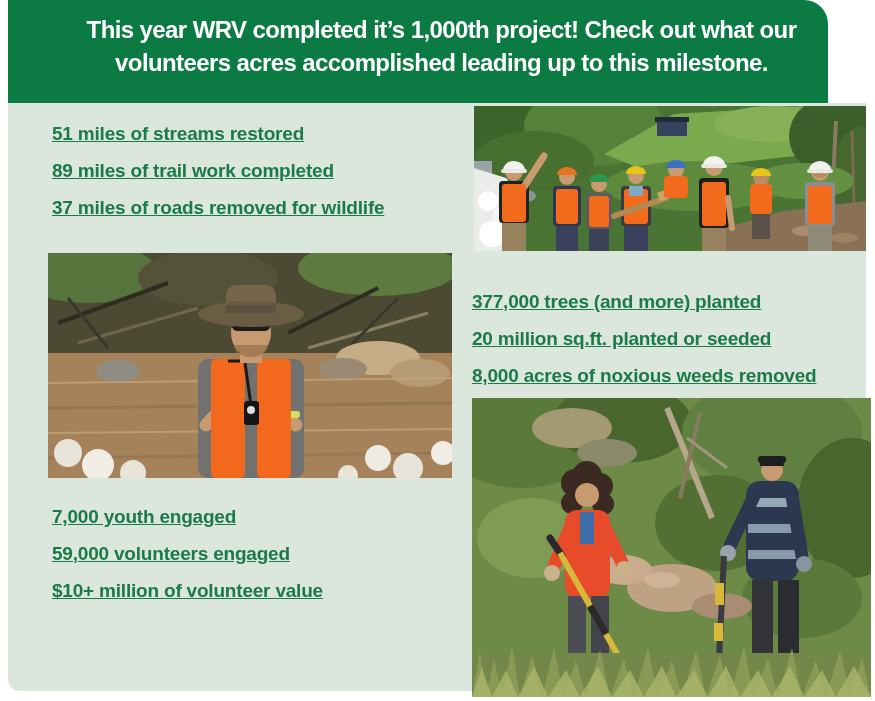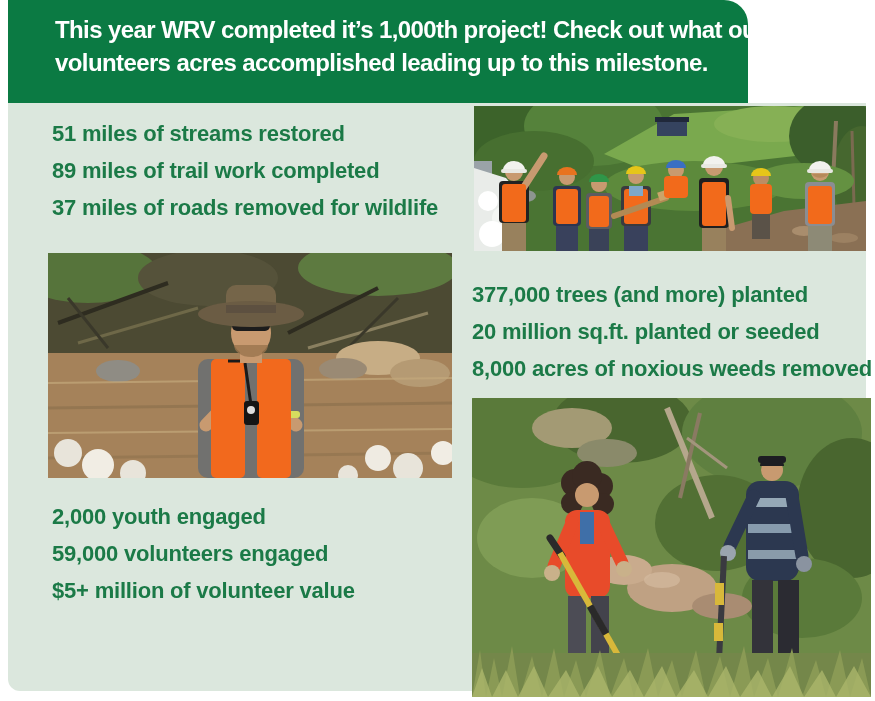--- a/index.html
+++ b/index.html
@@ -5,32 +5,33 @@
   html,body{margin:0;padding:0;background:#ffffff;}
   .page{
     position:relative;width:875px;height:701px;background:#ffffff;overflow:hidden;
     font-family:"Liberation Sans",sans-serif;
   }
   .content-bg{
     position:absolute;left:8px;top:103px;width:858px;height:588px;
     background:#dbe7dd;border-bottom-left-radius:12px;
   }
   .banner{
-    position:absolute;left:8px;top:0;width:740px;height:103px;
+    position:absolute;left:8px;top:0;width:820px;height:103px;
     background:#0b7a43;border-top-right-radius:24px;
     color:#ffffff;font-weight:bold;
-    padding:13px 0 13px 47px;box-sizing:border-box;
+    padding:13px 0 13px 47px;box-sizing:border-box;text-align:center;
   }
   .banner .line{
     font-size:24px;line-height:33px;letter-spacing:-0.6px;white-space:nowrap;
   }
   .stats{position:absolute;color:#1b7a47;font-weight:bold;}
   .stat-line{
-    font-size:22px;line-height:19px;margin-bottom:18px;white-space:nowrap;
+    font-size:19px;line-height:19px;margin-bottom:18px;white-space:nowrap;
     letter-spacing:-0.2px;
+    text-decoration:underline;
   }
   .photo{position:absolute;margin:0;padding:0;line-height:0;}
   .photo svg{display:block;}
 </style>
 </head>
 <body>
 
 <div class="page">
 
   <div class="content-bg"></div>
@@ -247,25 +248,25 @@
       </g>
     </svg>
   </figure>
 
   <div class="stats" style="left:52px;top:124px;">
     <div class="stat-line">51 miles of streams restored</div>
     <div class="stat-line">89 miles of trail work completed</div>
     <div class="stat-line">37 miles of roads removed for wildlife</div>
   </div>
 
-  <div class="stats" style="left:472px;top:285px;">
+  <div class="stats" style="left:472px;top:292px;">
     <div class="stat-line">377,000 trees (and more) planted</div>
     <div class="stat-line">20 million sq.ft. planted or seeded</div>
     <div class="stat-line">8,000 acres of noxious weeds removed</div>
   </div>
 
   <div class="stats" style="left:52px;top:507px;">
-    <div class="stat-line">2,000 youth engaged</div>
+    <div class="stat-line">7,000 youth engaged</div>
     <div class="stat-line">59,000 volunteers engaged</div>
-    <div class="stat-line">$5+ million of volunteer value</div>
+    <div class="stat-line">$10+ million of volunteer value</div>
   </div>
 
 </div>
 
 </body></html>

